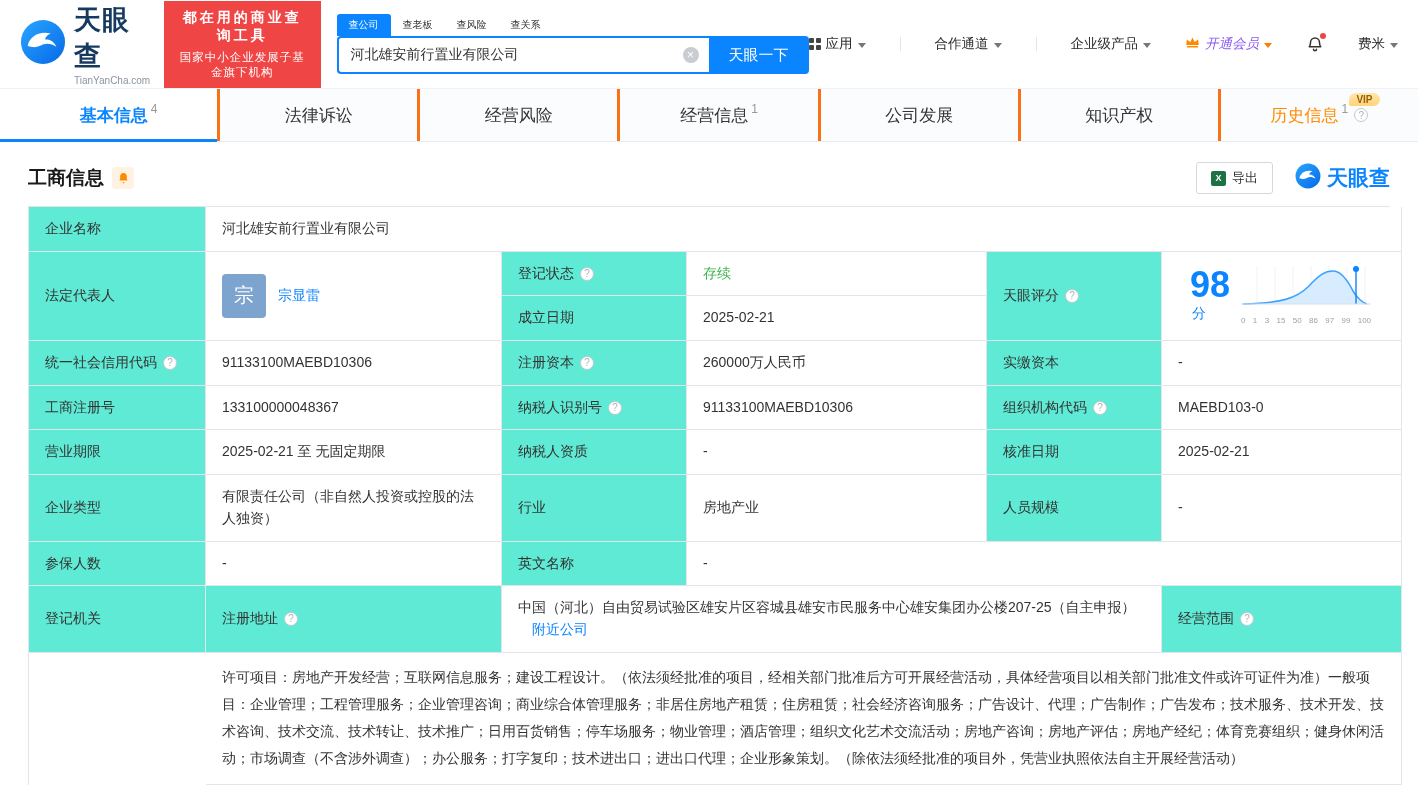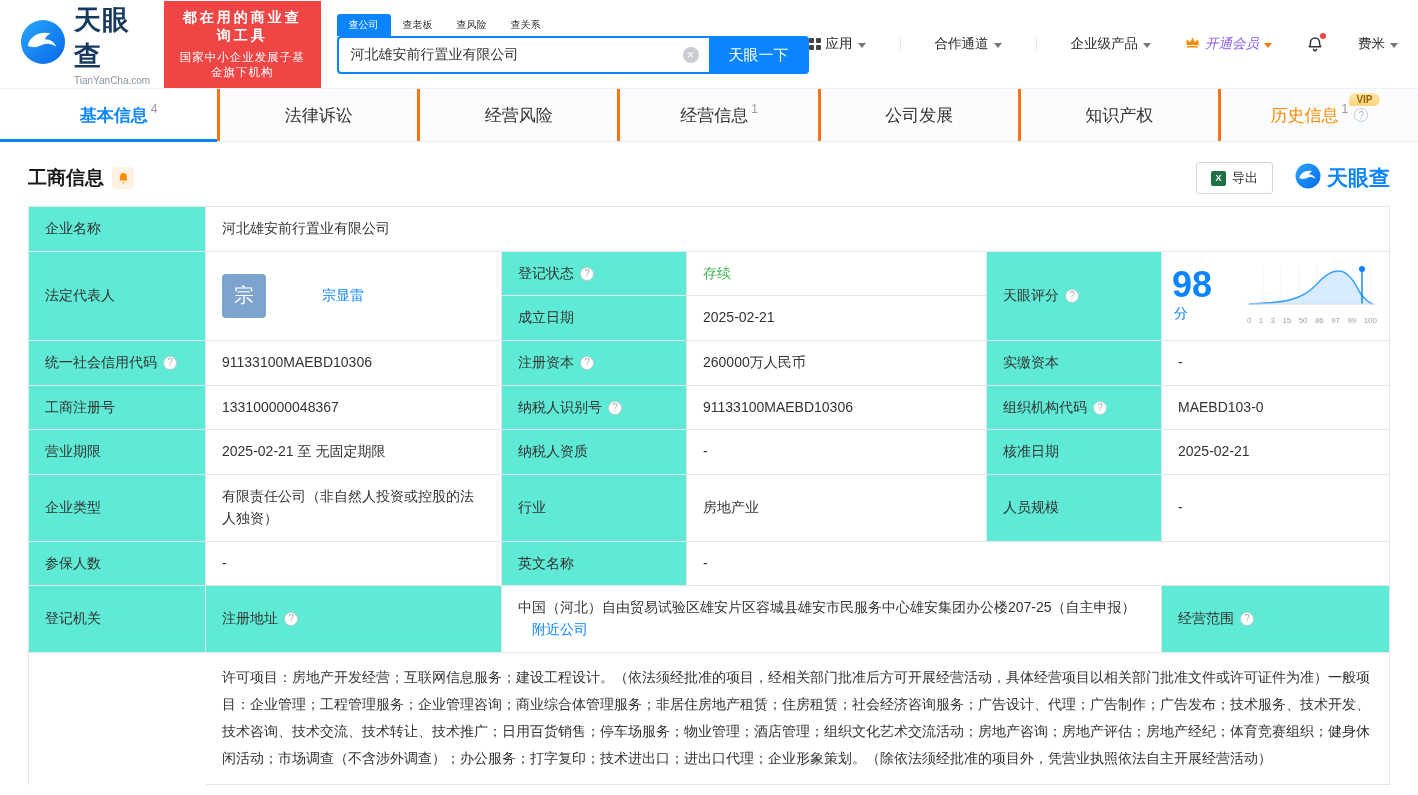--- a/index.html
+++ b/index.html
@@ -70,25 +70,25 @@
   .info-table { margin:0 28px 20px; border:1px solid #e2e6ea; border-right:none; border-bottom:none;
     display:grid; grid-template-columns:177px 296px 185px 300px 175px 1fr; font-size:14px; color:#333;
     grid-auto-rows:minmax(44px,auto); }
   .cell { border-right:1px solid #e2e6ea; border-bottom:1px solid #e2e6ea; padding:11px 16px;
     display:flex; align-items:center; line-height:1.55; min-height:44px; }
   .lbl { background:#5eead4; }
   .val { background:#fff; }
   .span-rest { grid-column:2 / 7; }
   .span-3 { grid-column:span 3; }
   .row-2 { grid-row:span 2; }
-  .link { color:#0a84ff; cursor:pointer; text-decoration:none;margin-left:44px; }
+  .link { color:#0a84ff; cursor:pointer; text-decoration:none; }
   .green { color:#3fb34f; }
   .avatar { width:44px; height:44px; background:#7da3cf; border-radius:4px; color:#fff; font-size:20px;
     display:flex; align-items:center; justify-content:center; margin-right:12px; flex:none; cursor:pointer; }
-  .score-cell { gap:20px; padding:6px 10px; }
+  .score-cell { gap:9px; padding:6px 28px; }
   .score-num { font-size:36px; font-weight:bold; color:#0a84ff; line-height:1; }
   .score-unit { font-size:14px; color:#0a84ff; margin-left:2px; }
   .chart-wrap { width:134px; flex:none; }
   .ticks { display:flex; justify-content:space-between; font-size:8px; color:#9aa3ad; padding:0 2px; }
   .scope-text { line-height:1.95; }
   .addr-link { margin-left:14px; }
   .inner { width:100%; }
 </style>
 </head>
 <body>

